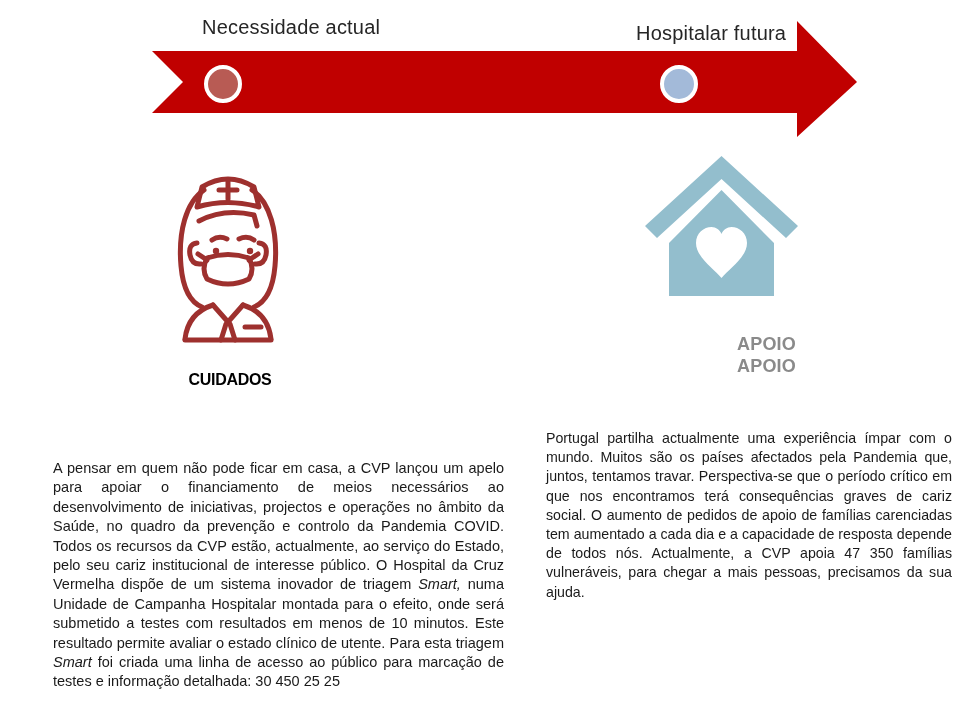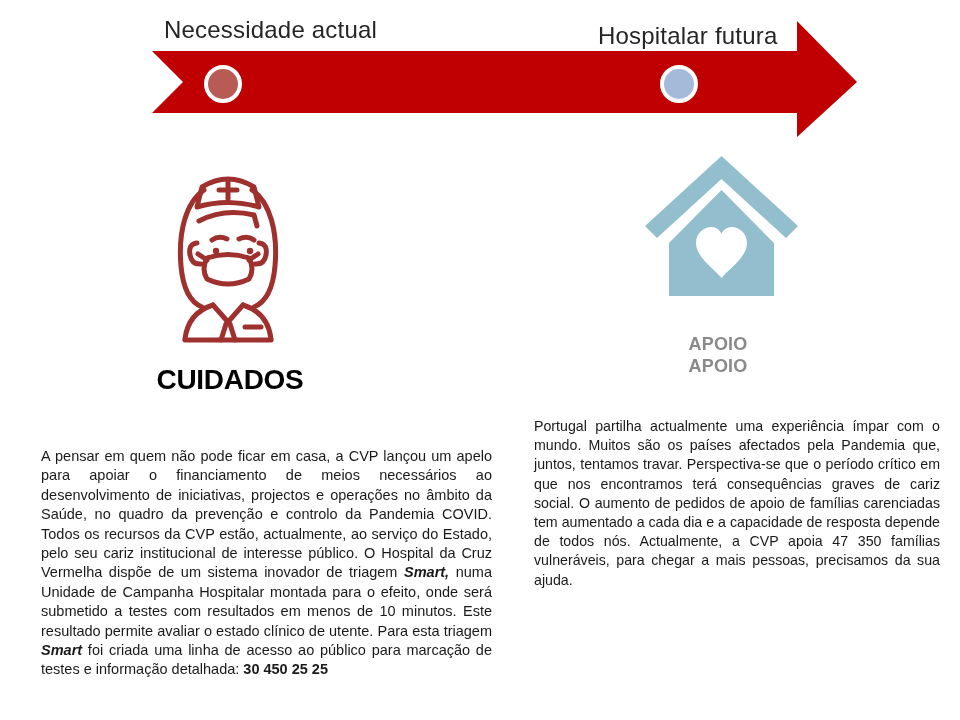--- a/index.html
+++ b/index.html
@@ -1,40 +1,40 @@
 <!DOCTYPE html>
 <html><head>
 <meta charset="utf-8">
 <style>
   html,body{margin:0;padding:0;background:#e8e8e8;font-family:"Liberation Sans",sans-serif;}
   #slide{position:relative;width:960px;height:720px;background:#ffffff;margin:0 auto;overflow:hidden;}
 
   
-  .tl-label{position:absolute;font-size:24px;color:#262626;letter-spacing:.2px;white-space:nowrap;}
+  .tl-label{position:absolute;font-size:20px;color:#262626;letter-spacing:.2px;white-space:nowrap;margin-left:38px;}
   #label-current{left:164px;top:16px;}
   #label-future{left:598px;top:22px;}
 
   
   #arrow-svg{position:absolute;left:0;top:0;}
 
   
   #nurse-svg{position:absolute;left:166px;top:156px;}
   #house-svg{position:absolute;left:643px;top:156px;}
 
   
   .col-title{position:absolute;font-weight:bold;text-align:center;}
-  #health-title{left:120px;top:366px;width:220px;font-size:28px;line-height:28px;color:#000000;letter-spacing:-0.3px;}
-  #social-title{left:640px;top:333px;width:156px;font-size:18px;line-height:22px;color:#8A8A8A;letter-spacing:.2px;}
+  #health-title{left:120px;top:366px;width:220px;font-size:16px;line-height:28px;color:#000000;letter-spacing:-0.3px;}
+  #social-title{left:640px;top:333px;width:156px;font-size:18px;line-height:22px;color:#8A8A8A;letter-spacing:.2px;text-align:right;}
 
   
-  .body-par{position:absolute;text-align:justify;color:#1a1a1a;margin:4px;}
+  .body-par{position:absolute;text-align:justify;color:#1a1a1a;margin:16px;}
   #health-par{left:37px;top:443px;width:451px;font-size:14.5px;line-height:19.4px;}
   #social-par{left:530px;top:413px;width:406px;font-size:14.2px;line-height:19.2px;}
-  .body-par em{font-style:italic;font-weight:bold;}
-  .body-par b{font-weight:bold;}
+  .body-par em{font-style:italic;}
+  .body-par b{font-weight:normal;}
 </style>
 </head>
 <body>
 
 <div id="slide">
 
   <svg id="arrow-svg" width="960" height="150" viewBox="0 0 960 150" aria-hidden="true">
     <polygon points="152,51 797,51 797,21 857,82 797,137 797,113 152,113 183,82" fill="#C00000"></polygon>
     <circle cx="223" cy="84" r="17" stroke="#ffffff" stroke-width="4" fill="#B85B54"></circle>
     <circle cx="679" cy="84" r="17" stroke="#ffffff" stroke-width="4" fill="#A3BAD9"></circle>

